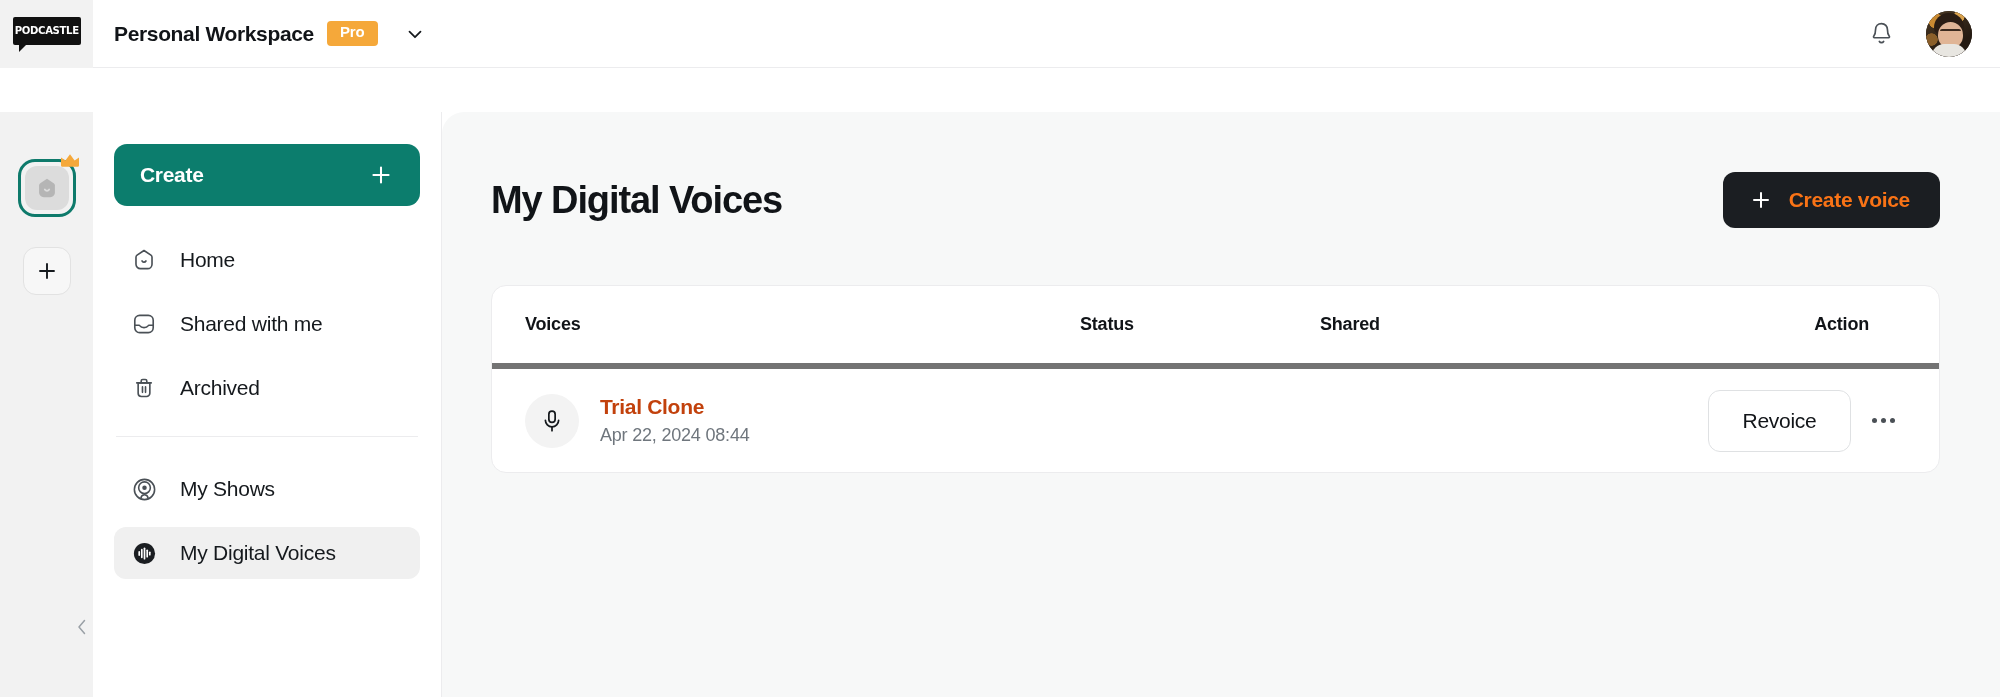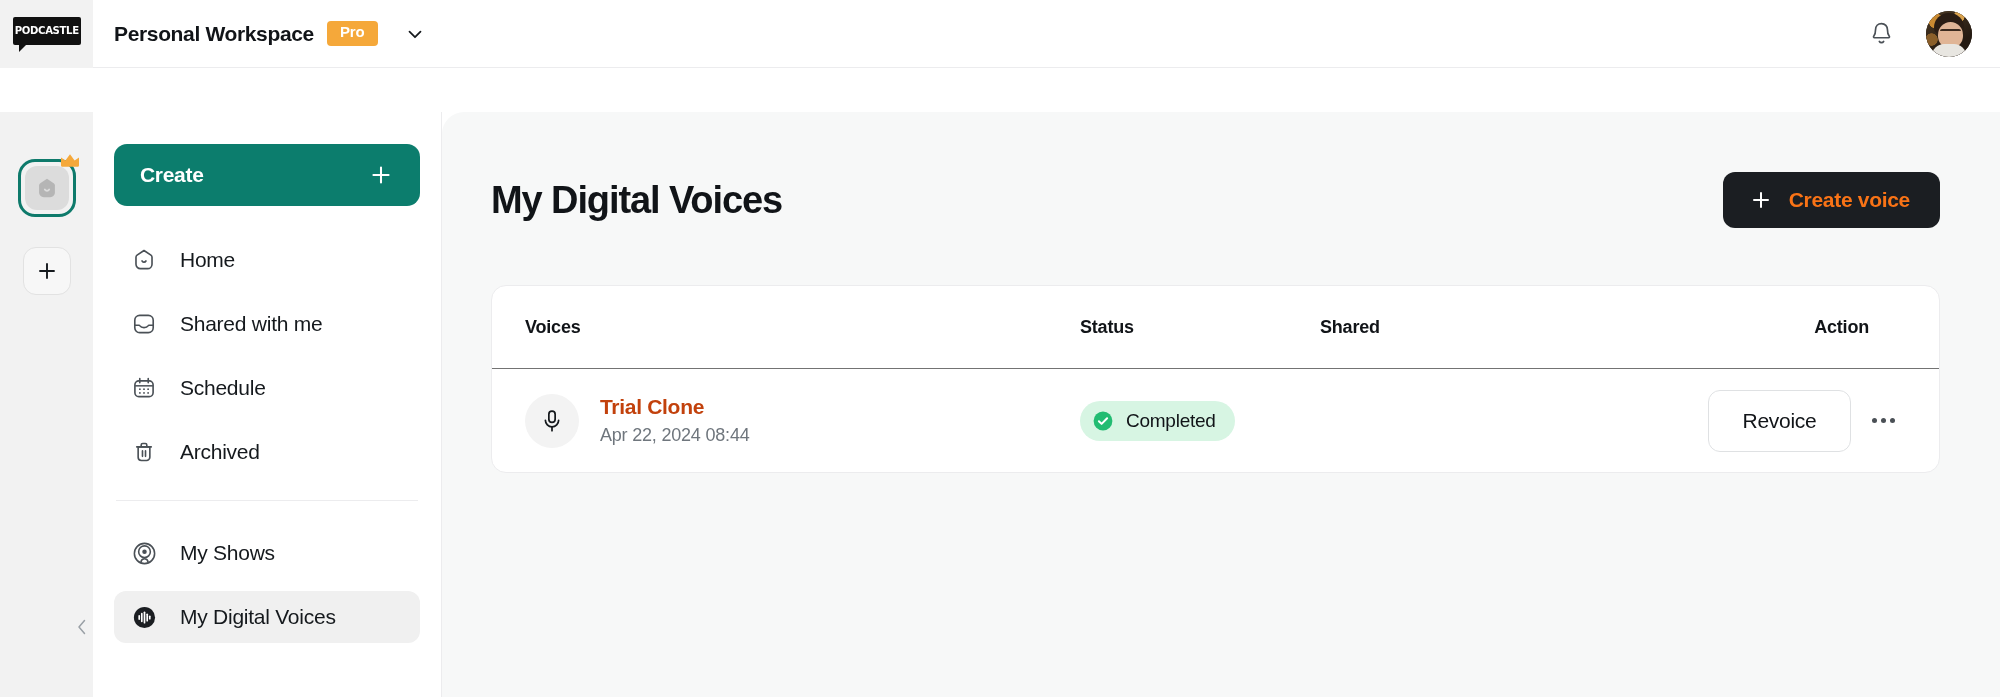--- a/index.html
+++ b/index.html
@@ -369,21 +369,21 @@
     overflow: hidden;
   }
 
   .trow {
     display: flex;
     align-items: center;
     padding: 0 33px;
   }
   .thead {
     height: 83px;
-    border-bottom: 1px solid #737373;
+    border-bottom: 6px solid #737373;
   }
   .tbody-row { height: 103px; }
 
   .c-voices { flex: 0 0 555px; min-width: 0; }
   .c-status { flex: 0 0 240px; }
   .c-shared { flex: 1 1 auto; }
   .c-action {
     flex: 0 0 215px;
     display: flex;
     align-items: center;
@@ -571,38 +571,20 @@
         <div class="nav-item">
           <span class="ico">
             <svg width="26" height="26" viewBox="0 0 24 24" fill="none">
               <rect x="3.5" y="4" width="17" height="16" rx="4.5" stroke="#4a5056" stroke-width="1.5"></rect>
               <path d="M3.6 13.1h3.7c.4 0 .8.2 1 .6.5.9 1.5 1.6 3.7 1.6s3.2-.7 3.7-1.6c.2-.4.6-.6 1-.6h3.7" stroke="#4a5056" stroke-width="1.5" stroke-linejoin="round"></path>
             </svg>
           </span>
           <span class="txt">Shared with me</span>
         </div>
 
-        <div class="nav-item">
-          <span class="ico">
-            <svg width="26" height="26" viewBox="0 0 24 24" fill="none">
-              <rect x="3.6" y="5.4" width="16.8" height="14.6" rx="3.6" stroke="#4a5056" stroke-width="1.5"></rect>
-              <path d="M8.1 3.2v4M15.9 3.2v4" stroke="#4a5056" stroke-width="1.5" stroke-linecap="round"></path>
-              <path d="M3.8 10h16.4" stroke="#4a5056" stroke-width="1.4"></path>
-              <g fill="#4a5056">
-                <circle cx="8.2" cy="13.1" r="0.85"></circle>
-                  <circle cx="12" cy="13.1" r="0.85"></circle>
-                  <circle cx="15.8" cy="13.1" r="0.85"></circle>
-                <circle cx="8.2" cy="16.5" r="0.85"></circle>
-                  <circle cx="12" cy="16.5" r="0.85"></circle>
-                  <circle cx="15.8" cy="16.5" r="0.85"></circle>
-              </g>
-            </svg>
-          </span>
-          <span class="txt">Schedule</span>
-        </div>
 
         <div class="nav-item">
           <span class="ico">
             <svg width="26" height="26" viewBox="0 0 24 24" fill="none">
               <path d="M5.3 7.3h13.4M9.4 7.1V5.6c0-.8.6-1.4 1.4-1.4h2.4c.8 0 1.4.6 1.4 1.4v1.5" stroke="#4a5056" stroke-width="1.5" stroke-linecap="round" stroke-linejoin="round"></path>
               <path d="M6.6 7.4h10.8v9.4c0 1.7-1.4 3-3 3H9.6c-1.7 0-3-1.3-3-3V7.4z" stroke="#4a5056" stroke-width="1.5" stroke-linejoin="round"></path>
               <path d="M10.6 11v5M13.4 11v5" stroke="#4a5056" stroke-width="1.5" stroke-linecap="round"></path>
             </svg>
           </span>
           <span class="txt">Archived</span>
@@ -679,31 +661,20 @@
                   <path d="M12 17.6v3.4" stroke="#15191d" stroke-width="1.6" stroke-linecap="round"></path>
                 </svg>
               </div>
               <div>
                 <div class="voice-name">Trial Clone</div>
                 <div class="voice-date">Apr 22, 2024 08:44</div>
               </div>
             </div>
           </div>
 
-          <div class="c-status">
-            <span class="status-pill">
-              <span style="display:flex;align-items:center;">
-                <svg width="24" height="24" viewBox="0 0 24 24" fill="none">
-                  <circle cx="12" cy="12" r="9.4" fill="#22BC72"></circle>
-                  <path d="M7.9 12.2l2.7 2.7 5.5-5.6" stroke="#ffffff" stroke-width="2" stroke-linecap="round" stroke-linejoin="round"></path>
-                </svg>
-              </span>
-              <span class="txt">Completed</span>
-            </span>
-          </div>
 
           <div class="c-shared">
             <span></span>
           </div>
 
           <div class="c-action">
             <button class="revoice-btn">Revoice</button>
             <div class="kebab">
               <i></i>
                 <i></i>

